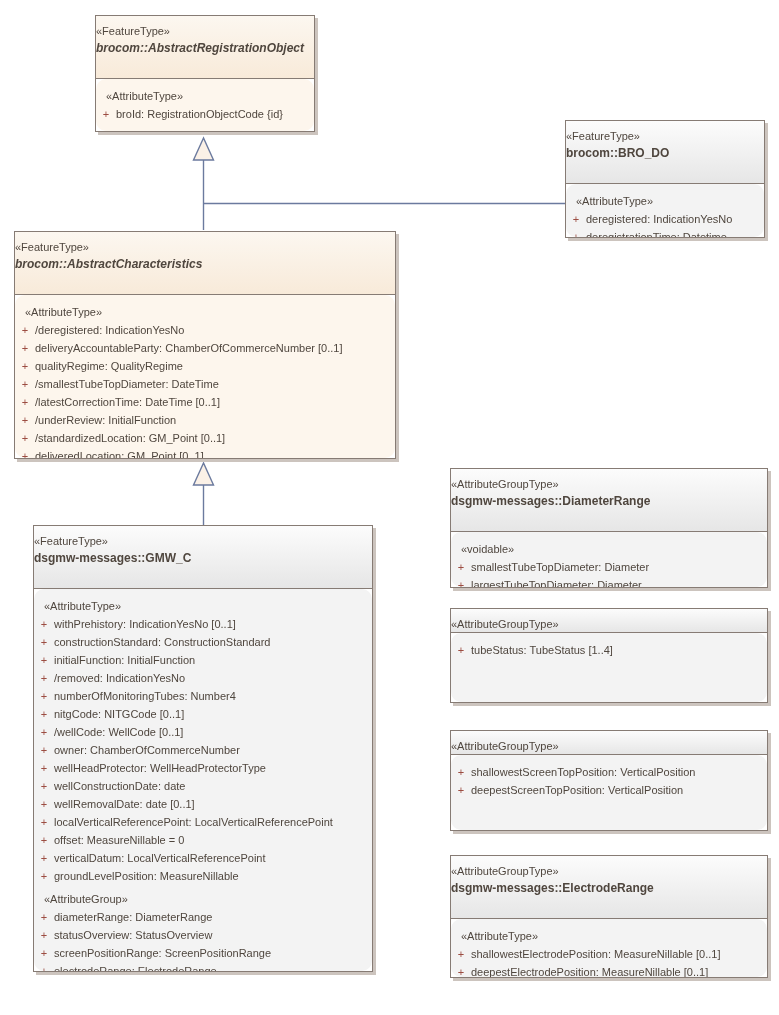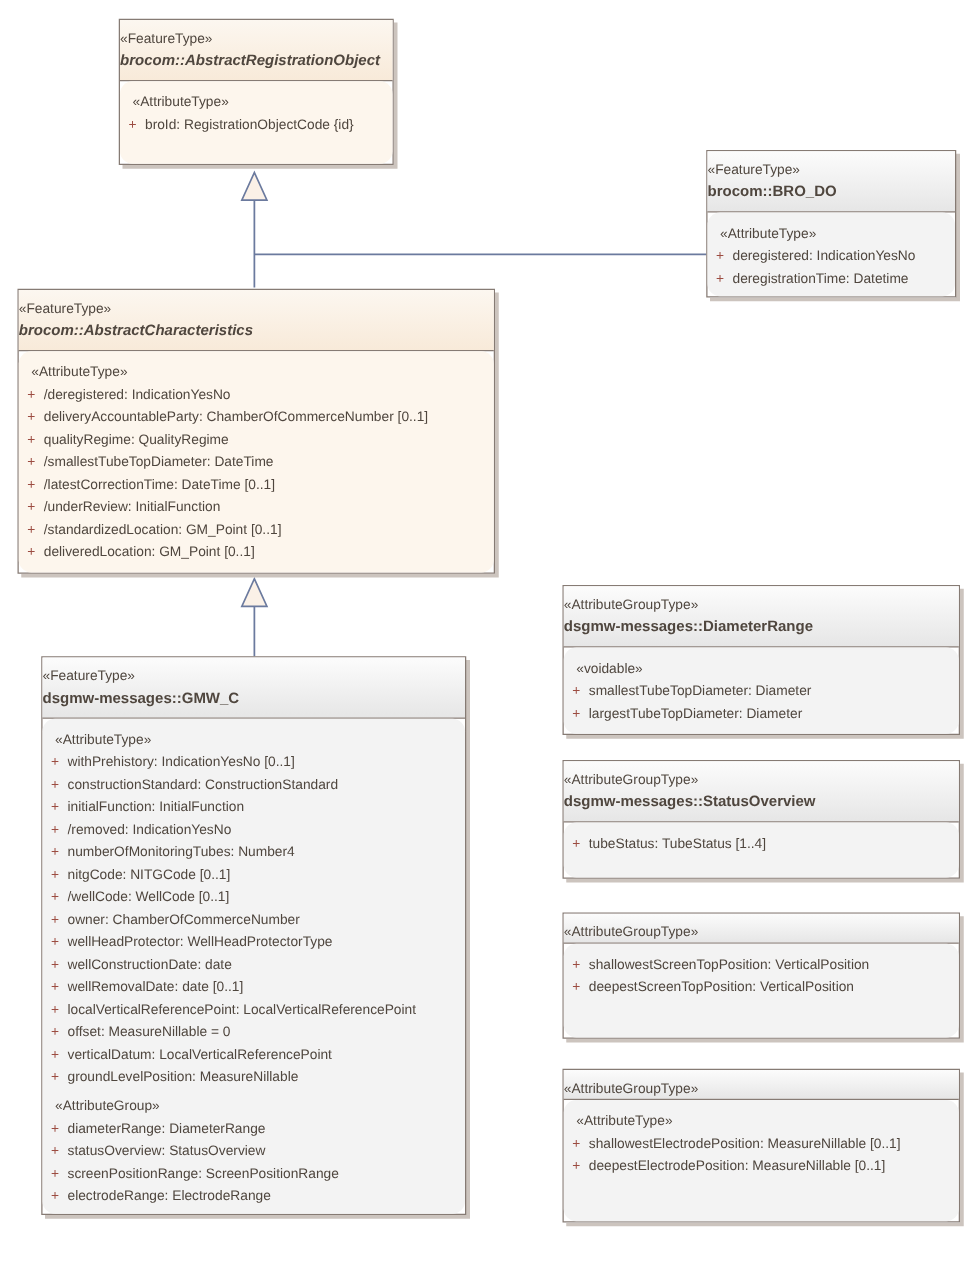--- a/index.html
+++ b/index.html
@@ -15,21 +15,21 @@
   }
   .uml-class.cream .hdr{background:linear-gradient(180deg,#fcf7f0 0%,#f8ead9 100%);}
   .uml-class.cream .body{background:#fdf6ed;}
   .uml-class.gray .hdr{background:linear-gradient(180deg,#fcfcfc 0%,#e6e6e6 100%);}
   .uml-class.gray .body{background:#f3f3f3;}
   .hdr{
     box-sizing:border-box;border-bottom:1.5px solid #867b74;
     text-align:left;padding-top:7px;flex:0 0 auto;
   }
   .st{font-size:11px;line-height:16px;}
-  .nm{font-size:12px;font-weight:bold;line-height:18px;padding-bottom:7px;}
+  .nm{font-size:12px;font-weight:bold;line-height:18px;padding-bottom:21px;}
   .nm.it{font-style:italic;}
   .body{flex:1 1 auto;padding:8px 4px 4px 0;overflow:hidden;border-radius:10px;}
   .lbl{font-size:11px;line-height:18px;padding-left:10px;white-space:nowrap;}
   .lbl.mt{margin-top:5px;}
   .row{font-size:11px;line-height:18px;white-space:nowrap;display:flex;}
   .vis{color:#9c4c41;width:20px;flex:0 0 auto;text-align:center;}
   .attr{flex:1 1 auto;overflow:hidden;}
   svg.connectors{position:absolute;left:0;top:0;pointer-events:none;}
 </style>
 </head>
@@ -226,21 +226,20 @@
       <div class="row">
           <span class="vis">+</span>
           <span class="attr">largestTubeTopDiameter: Diameter</span>
         </div>
     </div>
   </div>
 
   <div class="uml-class gray" style="left:450px;top:608px;width:318px;height:95px;">
     <div class="hdr">
       <div class="st">«AttributeGroupType»</div>
-      <div class="nm">dsgmw-messages::StatusOverview</div>
     </div>
     <div class="body">
       <div class="row">
           <span class="vis">+</span>
           <span class="attr">tubeStatus: TubeStatus [1..4]</span>
         </div>
     </div>
   </div>
 
   <div class="uml-class gray" style="left:450px;top:730px;width:318px;height:101px;">
@@ -255,20 +254,21 @@
       <div class="row">
           <span class="vis">+</span>
           <span class="attr">deepestScreenTopPosition: VerticalPosition</span>
         </div>
     </div>
   </div>
 
   <div class="uml-class gray" style="left:450px;top:855px;width:318px;height:123px;">
     <div class="hdr">
       <div class="st">«AttributeGroupType»</div>
+      <div class="nm">dsgmw-messages::ElectrodeRange</div>
     </div>
     <div class="body">
       <div class="lbl">«AttributeType»</div>
       <div class="row">
           <span class="vis">+</span>
           <span class="attr">shallowestElectrodePosition: MeasureNillable [0..1]</span>
         </div>
       <div class="row">
           <span class="vis">+</span>
           <span class="attr">deepestElectrodePosition: MeasureNillable [0..1]</span>

